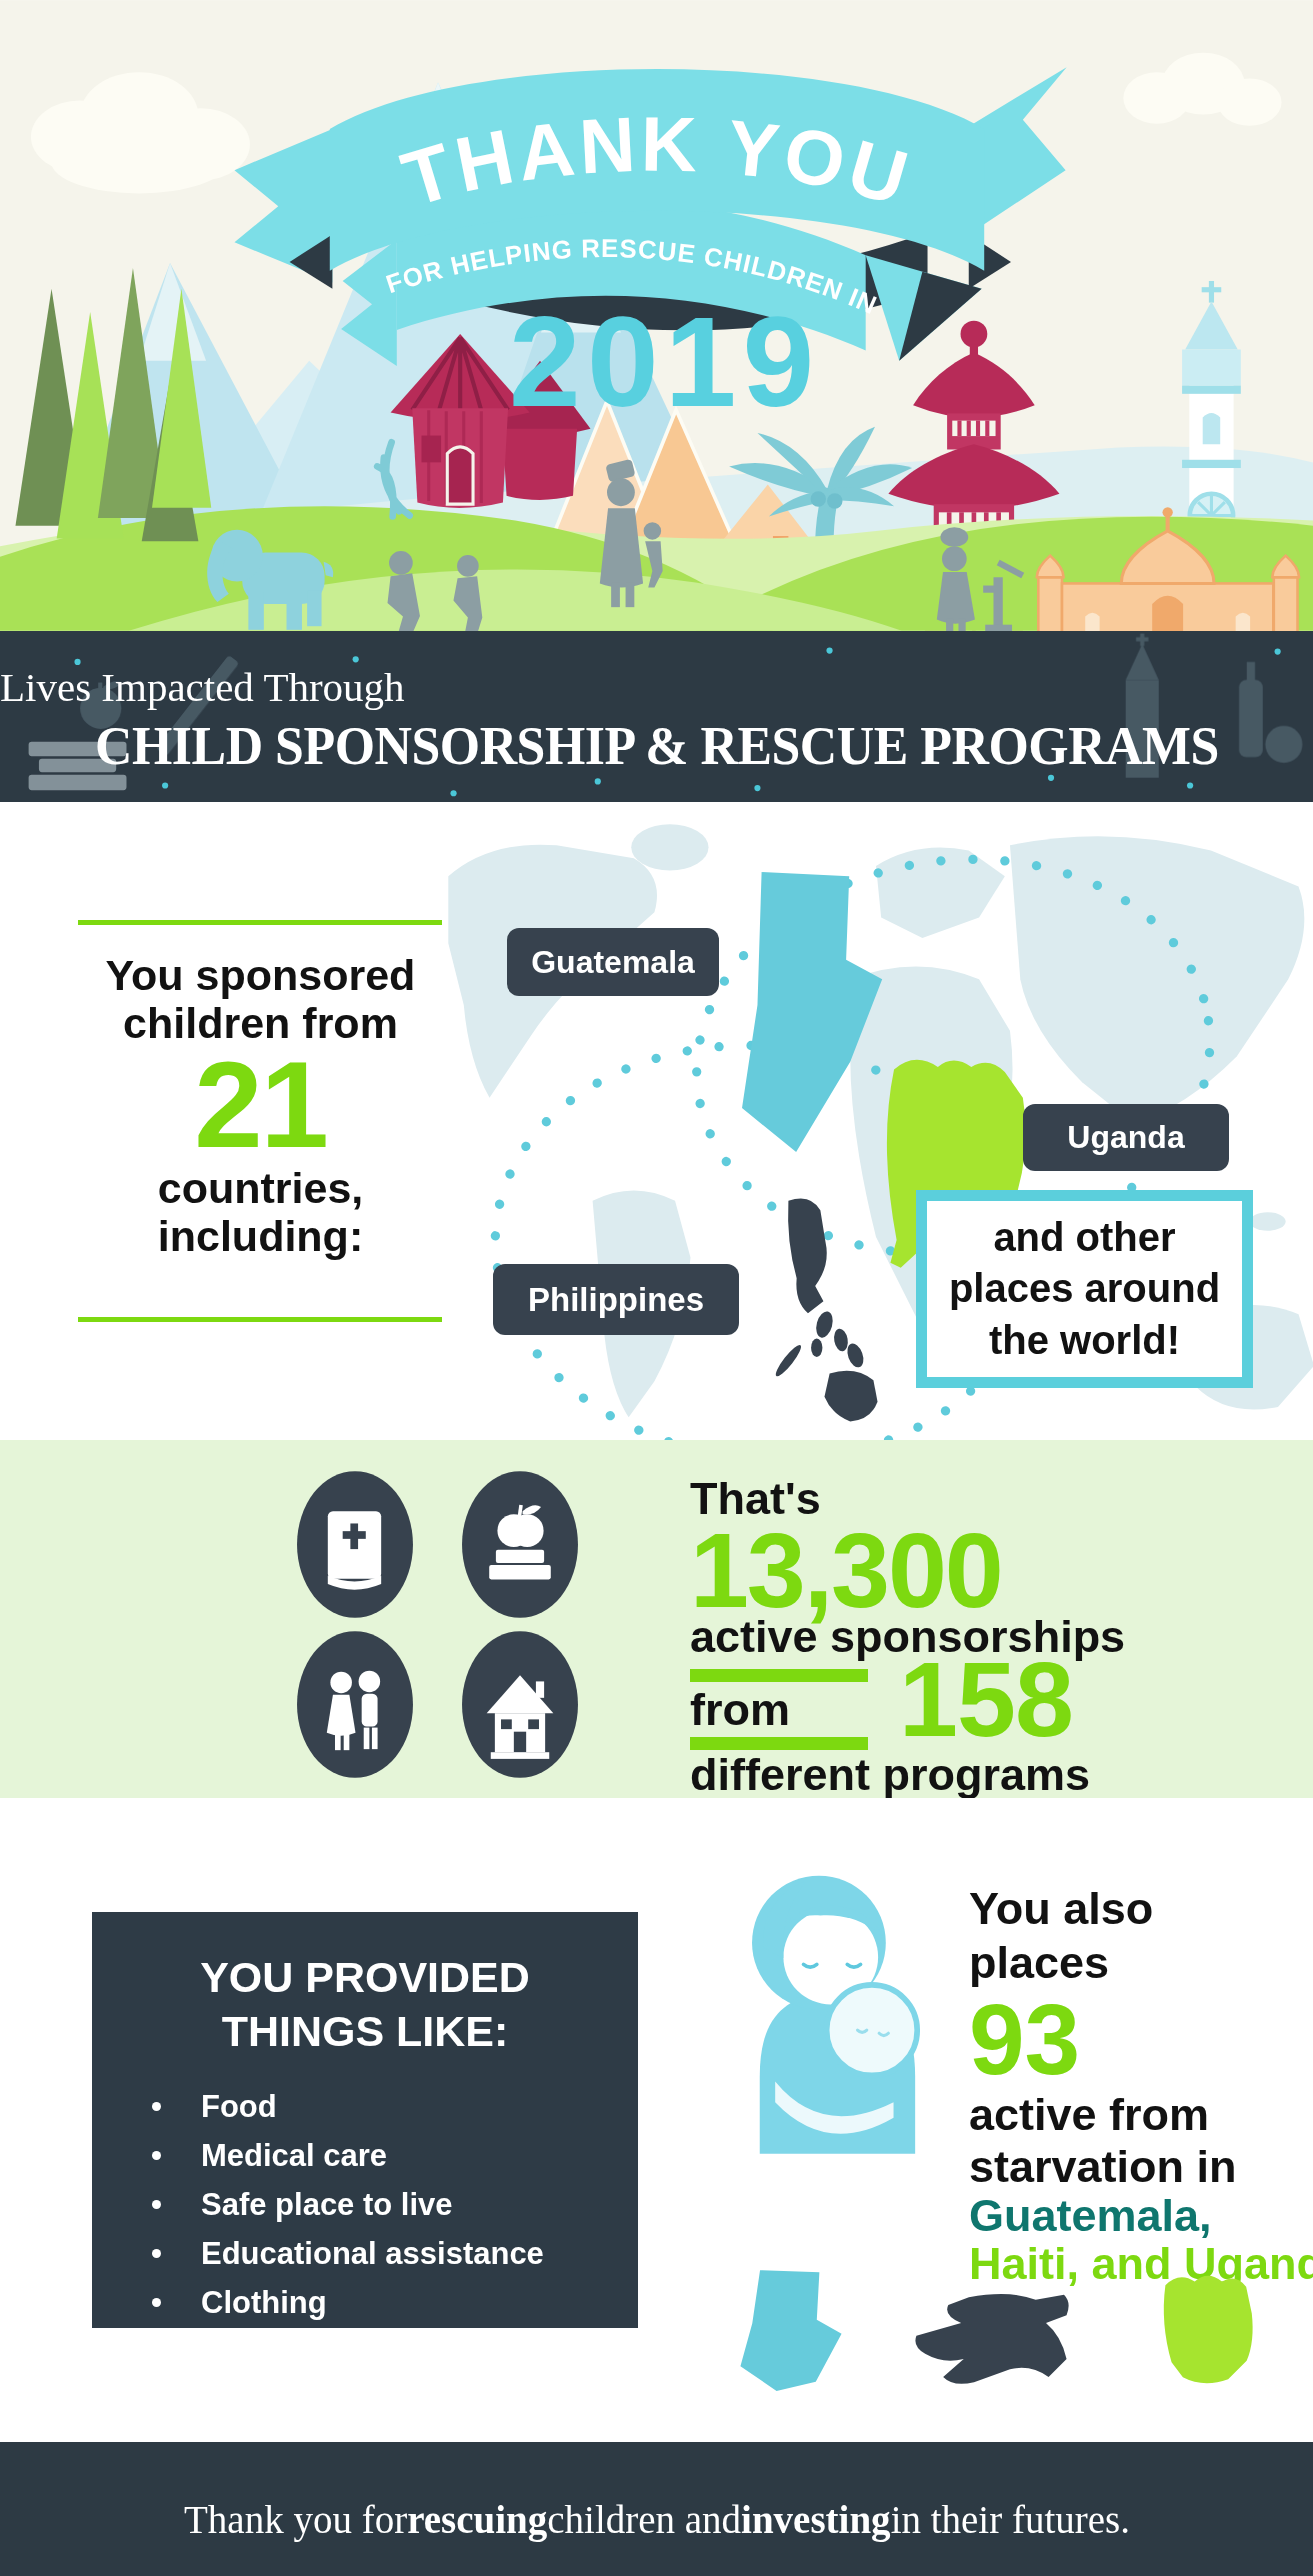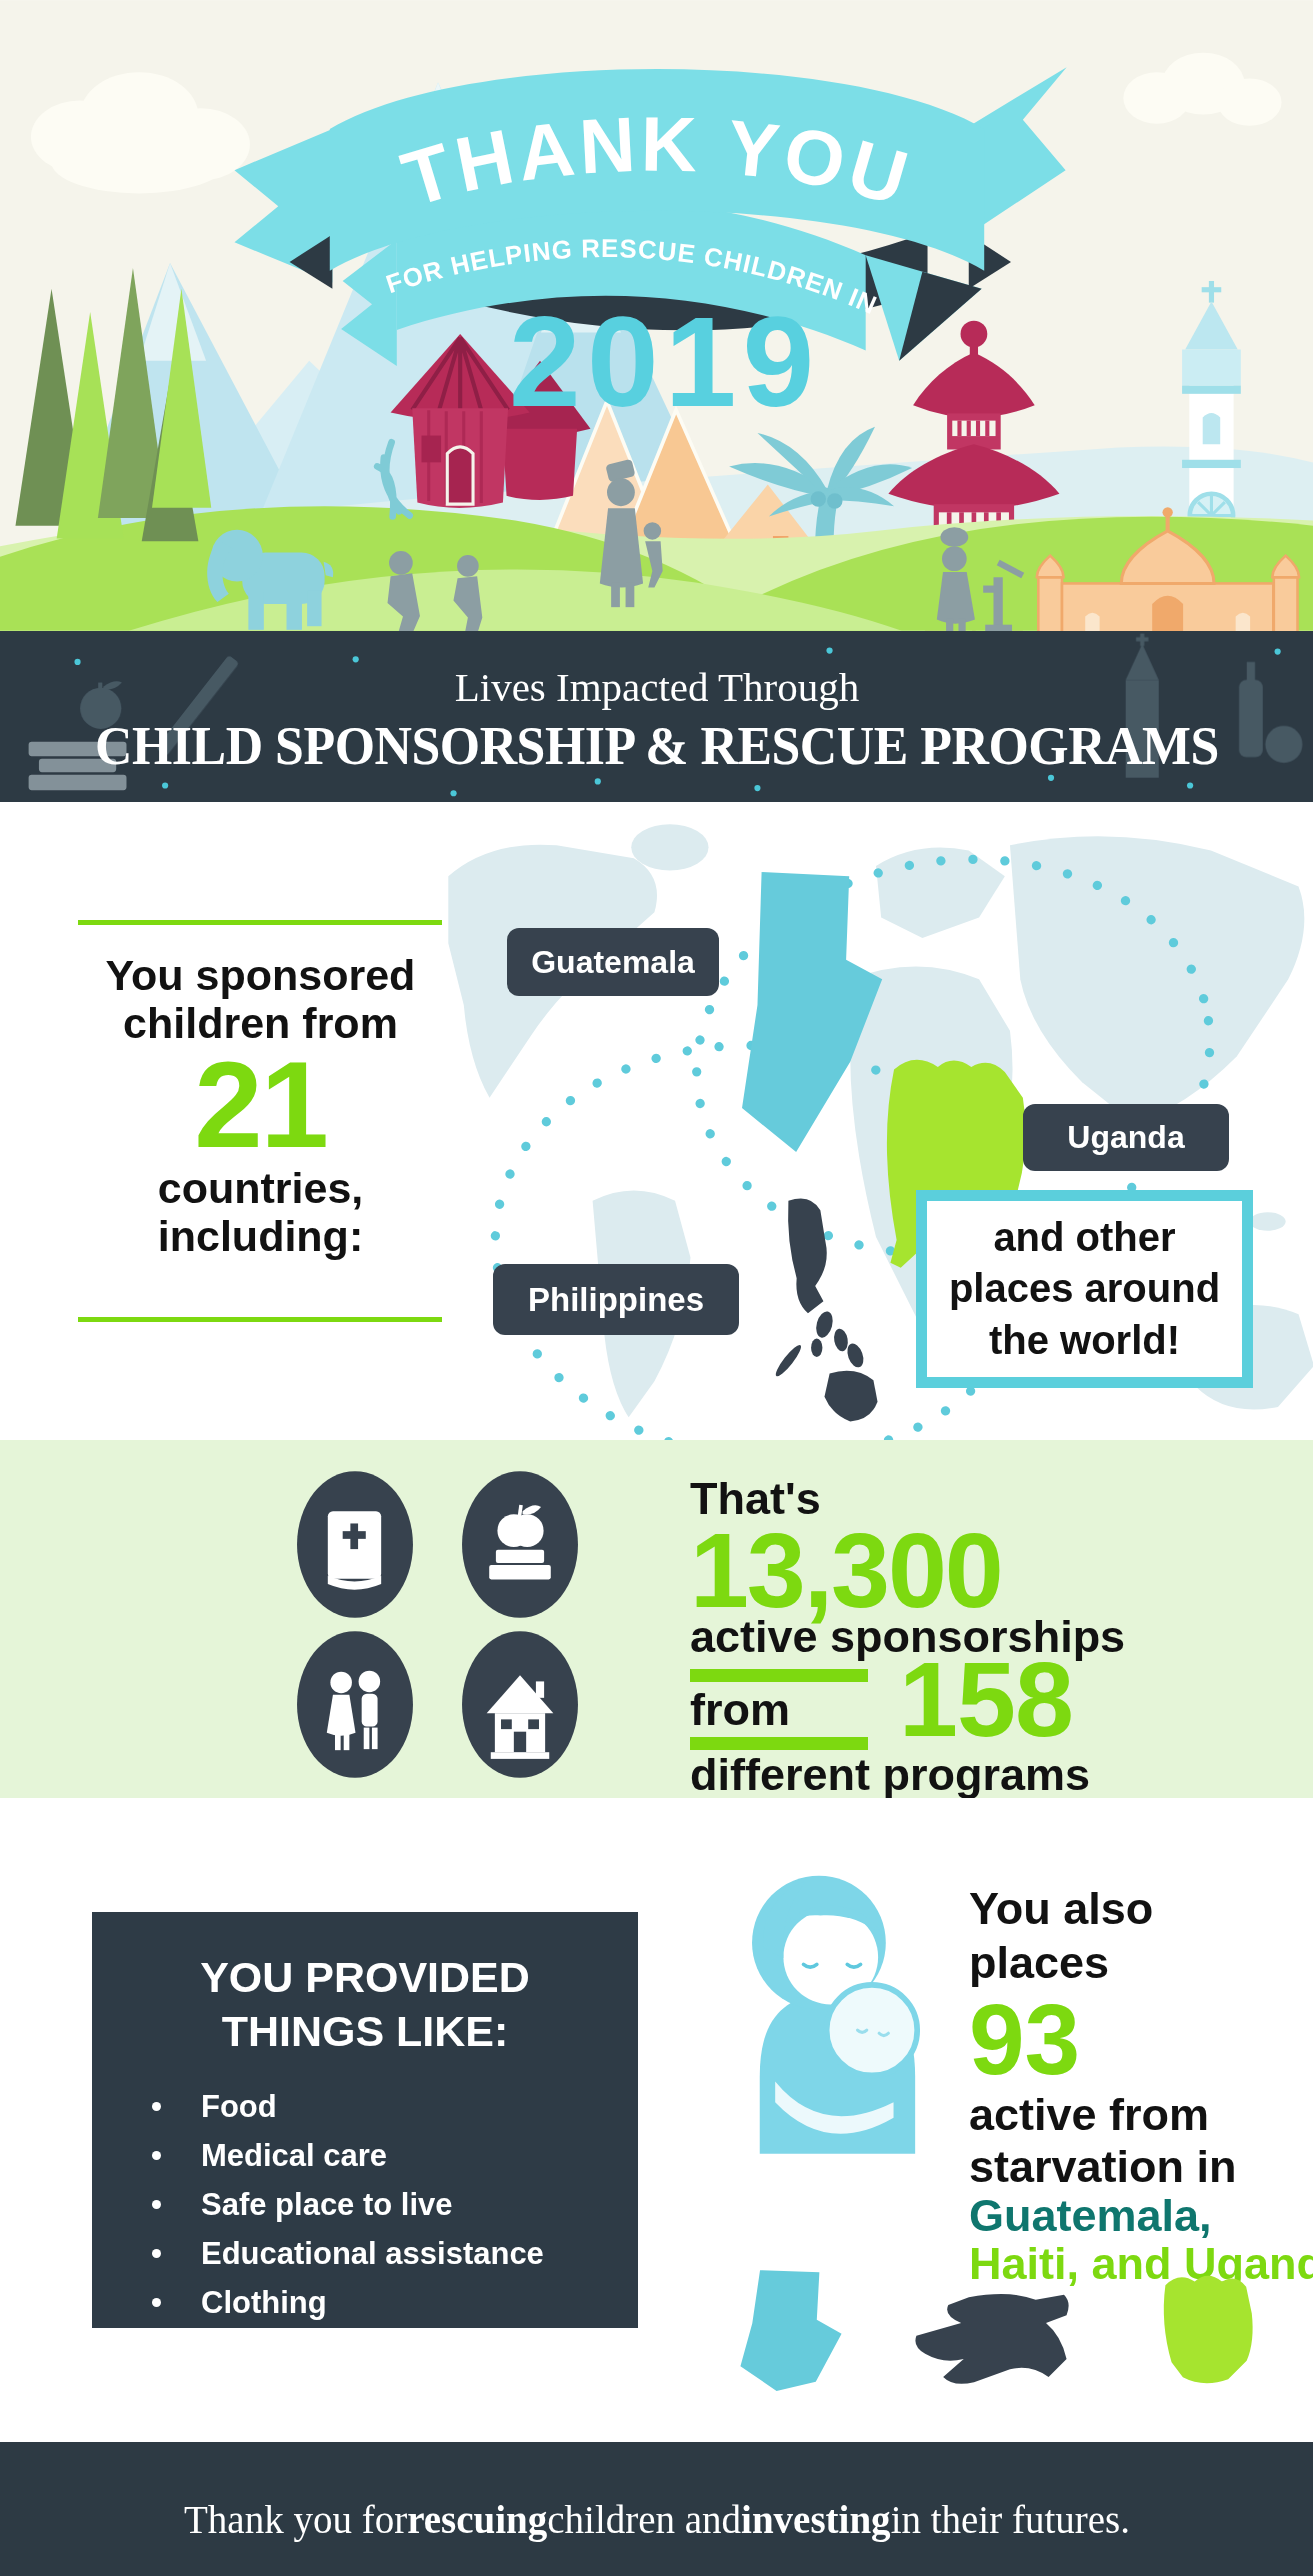--- a/index.html
+++ b/index.html
@@ -7,21 +7,21 @@
           font-family:"Liberation Sans",sans-serif;}
   .abs{position:absolute;}
   svg{display:block;}
   svg text{font-family:"Liberation Sans",sans-serif;}
 
   
   #hero{top:0;left:0;width:1314px;height:631px;}
 
   
   #impact-band{top:631px;left:0;width:1314px;height:171px;background:#2d3a44;}
-  #impact-line1{top:32px;left:0;width:1314px;text-align:center;color:#ffffff;
+  #impact-line1{top:32px;left:0;width:1314px;color:#ffffff;
     font-family:"Liberation Serif",serif;font-size:41px;font-weight:400;}
   #impact-line2{top:84px;left:0;width:1314px;text-align:center;color:#ffffff;
     font-family:"Liberation Serif",serif;font-size:54px;font-weight:700;letter-spacing:-0.5px;
     transform:scaleX(.96);transform-origin:center;}
 
   
   #map-section{top:802px;left:0;width:1314px;height:639px;background:#ffffff;}
   .green-rule{left:78px;width:364px;height:5.2px;background:#7dd910;}
   #sponsor-text{left:62px;top:149px;width:397px;text-align:center;color:#121212;font-weight:700;}
   .sp-line{font-size:43px;line-height:1.12;}

